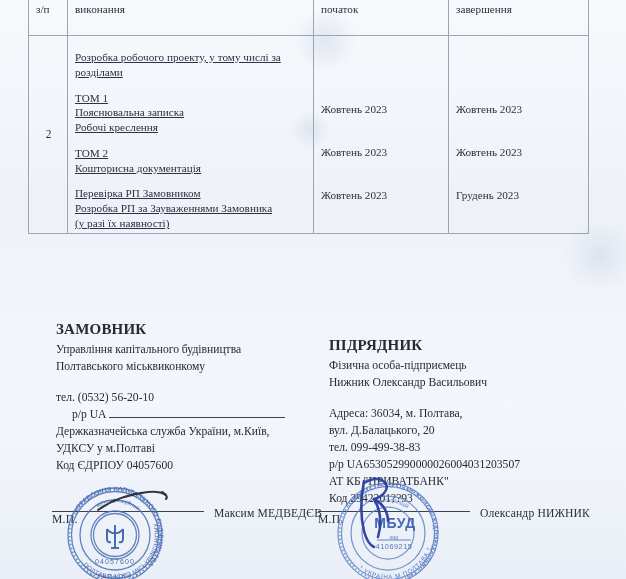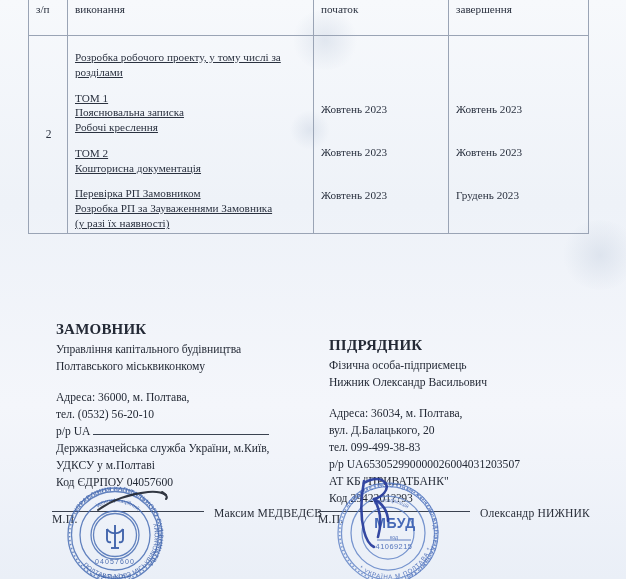--- a/index.html
+++ b/index.html
@@ -81,21 +81,21 @@
 
   .sig-title {
     font-weight: bold;
     font-size: 15px;
     letter-spacing: 0.2px;
     margin-bottom: 1px;
   }
   .sig-line { white-space: nowrap; }
   .sig-spacer { height: 14px; }
 
-  .iban-row { display: flex; align-items: baseline; white-space: nowrap; }
+  .iban-row { display: flex; align-items: baseline; white-space: nowrap; margin-left: 16px; }
   .iban-rule {
     display: inline-block;
     flex: 1;
     border-bottom: 1px solid #3a4250;
     height: 10px;
     margin-left: 3px;
     max-width: 176px;
   }
 
   
@@ -224,21 +224,20 @@
         </tr>
       </tbody>
     </table>
   </div>
 
   <div class="sig-col sig-left">
     <div class="sig-title">ЗАМОВНИК</div>
     <div class="sig-line">Управління капітального будівництва</div>
     <div class="sig-line">Полтавського міськвиконкому</div>
     <div class="sig-spacer"></div>
-    <div class="sig-line">Адреса: 36000, м. Полтава,</div>
     <div class="sig-line">тел. (0532) 56-20-10</div>
     <div class="iban-row">
       <span>р/р UA</span>
       <span class="iban-rule"></span>
     </div>
     <div class="sig-line">Держказначейська служба України, м.Київ,</div>
     <div class="sig-line">УДКСУ у м.Полтаві</div>
     <div class="sig-line">Код ЄДРПОУ 04057600</div>
   </div>
 

